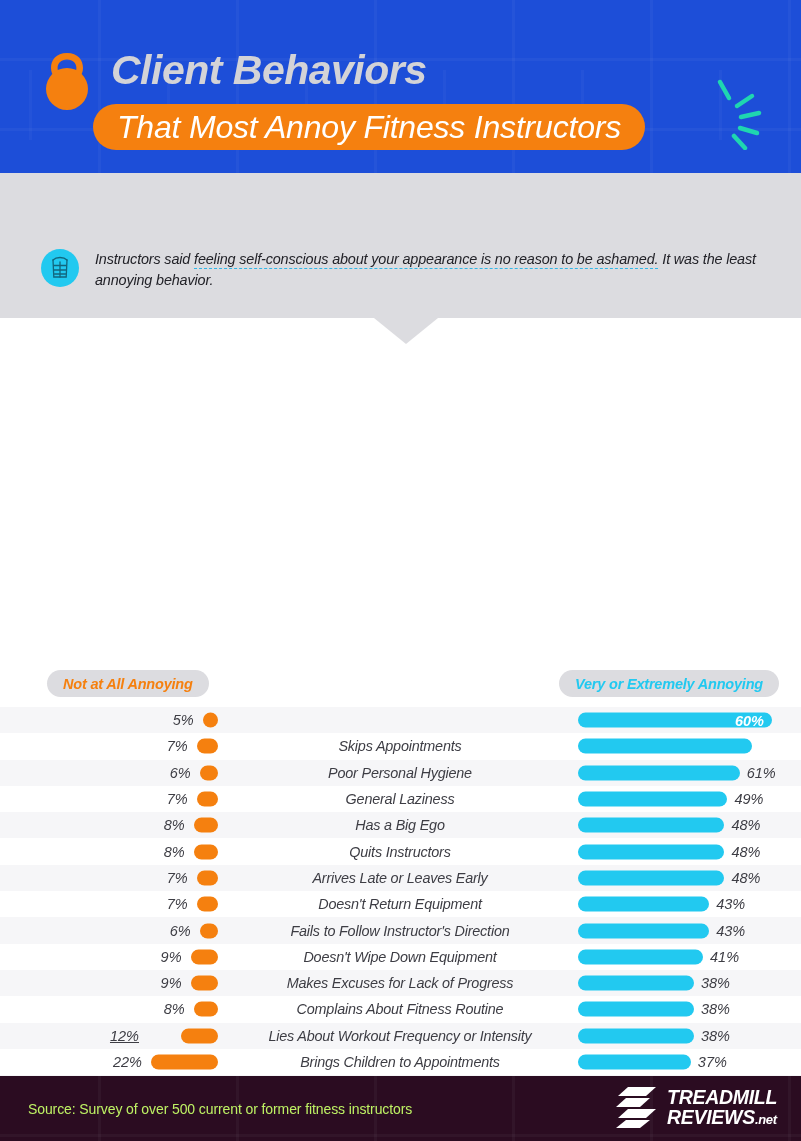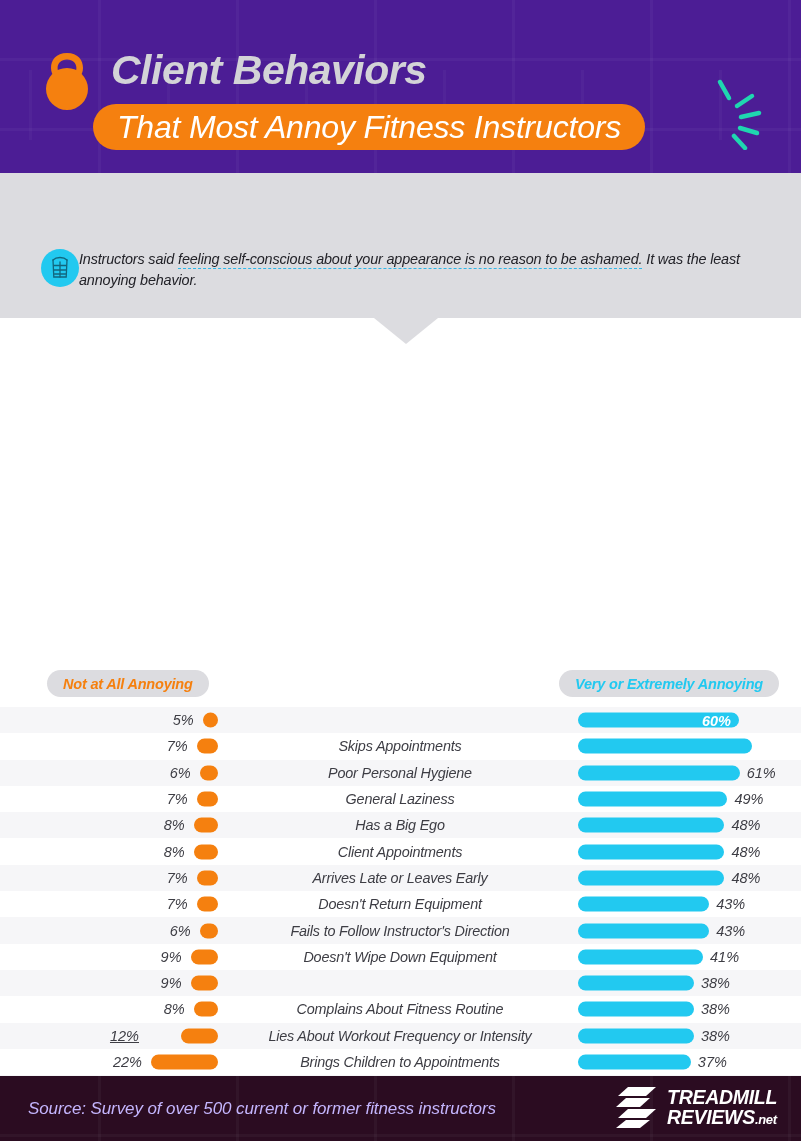--- a/index.html
+++ b/index.html
@@ -9,21 +9,21 @@
     background:#ffffff;
     overflow:hidden;
     position:relative;
   }
 
   
   .header{
     position:relative;
     width:801px;
     height:173px;
-    background:#4c1d95;
+    background:#1d4ed8;
     overflow:hidden;
   }
   .bricks{
     position:absolute; inset:0;
     background-image:
       linear-gradient(to right, rgba(255,255,255,.035) 3px, transparent 3px),
       linear-gradient(to bottom, rgba(255,255,255,.035) 3px, transparent 3px);
     background-size:138px 70px;
     background-position:-40px -12px;
   }
@@ -155,21 +155,21 @@
 
   
   .footer{
     position:relative;
     width:801px; height:65px;
     background:#2b0c21;
     overflow:hidden;
   }
   .source{
     position:absolute; left:28px; top:50%; transform:translateY(-50%);
-    font-size:17px; font-style:italic; color:#c4b5fd; letter-spacing:-0.1px;
+    font-size:14px; color:#bef264; letter-spacing:-0.1px;
   }
   .logo{
     position:absolute; right:24px; top:50%; transform:translateY(-50%);
     display:flex; align-items:center; gap:9px;
   }
   .logo-text{
     color:#ffffff; font-weight:bold; font-style:italic;
     font-size:19.5px; line-height:20px; letter-spacing:-0.3px;
   }
   .logo-text .net{ font-size:13px; }
@@ -216,37 +216,37 @@
         <g fill="none" stroke="#12667d" stroke-width="1.3" stroke-linecap="round">
           <path d="M4 4 C6 2 9 1.5 11 1.5 C13 1.5 16 2 18 4"></path>
           <path d="M4 4 L4.8 21 L17.2 21 L18 4"></path>
           <line x1="11" y1="6" x2="11" y2="21"></line>
           <line x1="5" y1="9.5" x2="17" y2="9.5"></line>
           <line x1="5.2" y1="14" x2="16.8" y2="14"></line>
           <line x1="5.5" y1="18" x2="16.5" y2="18"></line>
         </g>
       </svg>
     </div>
-    <div class="intro-text" style="width:690px;">
+    <div class="intro-text" style="margin-left:16px; width:690px;">
       <span>Instructors said </span><span class="u-cyan">feeling self-conscious about your appearance is no reason to be ashamed.</span><span> It was the least annoying behavior.</span>
     </div>
   </div>
 </div>
 
 <div class="chart">
   <div class="notch"></div>
 
   <div class="pill pill-left">Not at All Annoying</div>
   <div class="pill pill-right">Very or Extremely Annoying</div>
 
   <div class="rows" id="rows">
       <div class="row alt">
         <div class="left-pct" style="right: 607.25px;">5%</div>
         <div class="left-bar" style="width: 15.25px;"></div>
-        <div class="right-bar" style="width: 161px;">
+        <div class="right-bar" style="width: 194px;">
           <span class="right-pct-in" style="right: 8px;">60%</span>
         </div>
       </div>
       <div class="row">
         <div class="left-pct" style="right: 613.35px;">7%</div>
         <div class="left-bar" style="width: 21.35px;"></div>
         <div class="label">Skips Appointments</div>
         <div class="right-bar" style="width: 173.85px;"></div>
         <div class="right-pct" style="left: 758.85px; margin-left: 44px;">57%</div>
       </div>
@@ -267,21 +267,21 @@
       <div class="row alt">
         <div class="left-pct" style="right: 616.4px;">8%</div>
         <div class="left-bar" style="width: 24.4px;"></div>
         <div class="label">Has a Big Ego</div>
         <div class="right-bar" style="width: 146.4px;"></div>
         <div class="right-pct" style="left: 731.4px;">48%</div>
       </div>
       <div class="row">
         <div class="left-pct" style="right: 616.4px;">8%</div>
         <div class="left-bar" style="width: 24.4px;"></div>
-        <div class="label">Client Appointments</div>
+        <div class="label">Quits Instructors</div>
         <div class="right-bar" style="width: 146.4px;"></div>
         <div class="right-pct" style="left: 731.4px;">48%</div>
       </div>
       <div class="row alt">
         <div class="left-pct" style="right: 613.35px;">7%</div>
         <div class="left-bar" style="width: 21.35px;"></div>
         <div class="label">Arrives Late or Leaves Early</div>
         <div class="right-bar" style="width: 146.4px;"></div>
         <div class="right-pct" style="left: 731.4px;">48%</div>
       </div>
@@ -302,20 +302,21 @@
       <div class="row">
         <div class="left-pct" style="right: 619.45px;">9%</div>
         <div class="left-bar" style="width: 27.45px;"></div>
         <div class="label">Doesn't Wipe Down Equipment</div>
         <div class="right-bar" style="width: 125.05px;"></div>
         <div class="right-pct" style="left: 710.05px;">41%</div>
       </div>
       <div class="row alt">
         <div class="left-pct" style="right: 619.45px;">9%</div>
         <div class="left-bar" style="width: 27.45px;"></div>
+        <div class="label">Makes Excuses for Lack of Progress</div>
         <div class="right-bar" style="width: 115.9px;"></div>
         <div class="right-pct" style="left: 700.9px;">38%</div>
       </div>
       <div class="row">
         <div class="left-pct" style="right: 616.4px;">8%</div>
         <div class="left-bar" style="width: 24.4px;"></div>
         <div class="label">Complains About Fitness Routine</div>
         <div class="right-bar" style="width: 115.9px;"></div>
         <div class="right-pct" style="left: 700.9px;">38%</div>
       </div>

